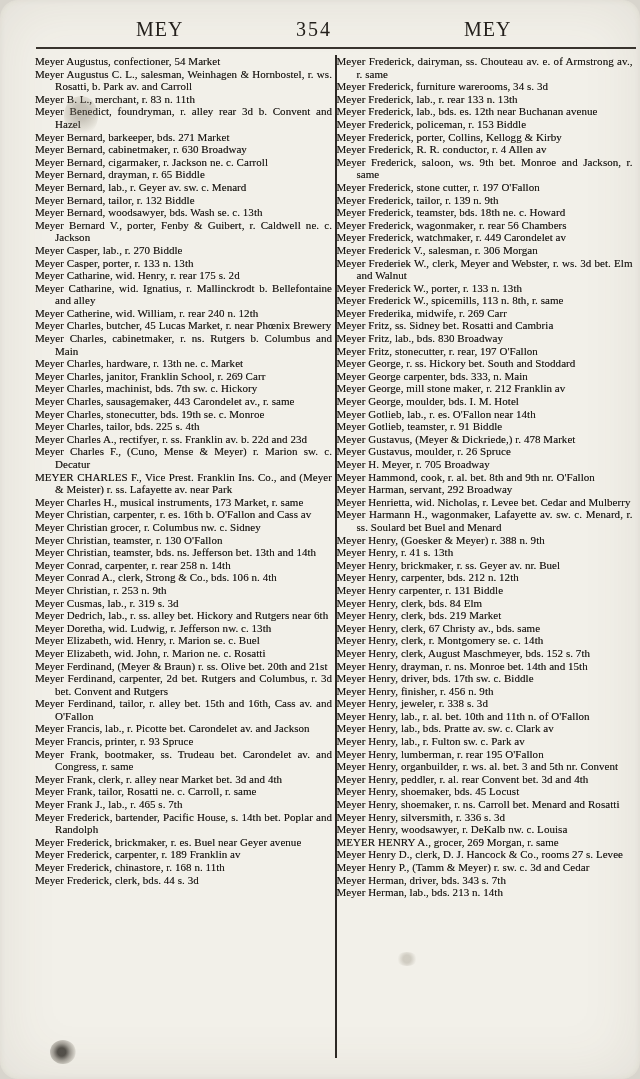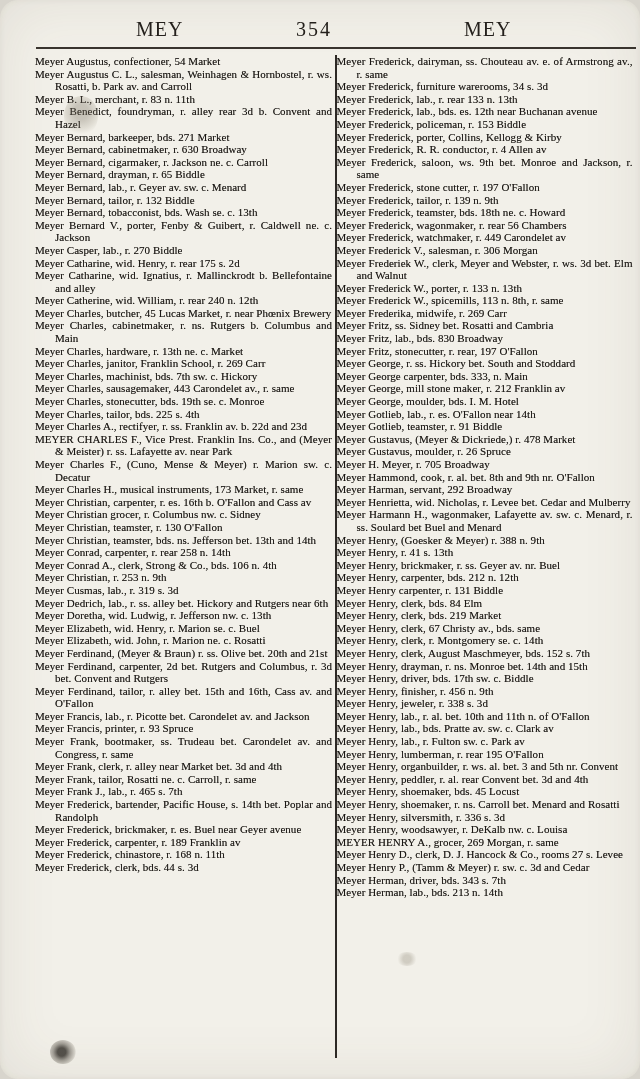--- a/index.html
+++ b/index.html
@@ -77,26 +77,27 @@
         <p class="entry">Meyer Bernard, cabinetmaker, r. 630 Broadway</p>
 
         <p class="entry">Meyer Bernard, cigarmaker, r. Jackson ne. c. Carroll</p>
 
         <p class="entry">Meyer Bernard, drayman, r. 65 Biddle</p>
 
         <p class="entry">Meyer Bernard, lab., r. Geyer av. sw. c. Menard</p>
 
         <p class="entry">Meyer Bernard, tailor, r. 132 Biddle</p>
 
-        <p class="entry">Meyer Bernard, tobacconist, bds. Wash se. c. 13th</p>
+        <p class="entry">Meyer Bernard, woodsawyer, bds. Wash se. c. 13th</p>
 
         <p class="entry">Meyer Bernard V., porter, Fenby &amp; Guibert, r. Caldwell ne. c. Jackson</p>
 
         <p class="entry">Meyer Casper, lab., r. 270 Biddle</p>
 
+        <p class="entry">Meyer Casper, porter, r. 133 n. 13th</p>
 
         <p class="entry">Meyer Catharine, wid. Henry, r. rear 175 s. 2d</p>
 
         <p class="entry">Meyer Catharine, wid. Ignatius, r. Mallinckrodt b. Bellefontaine and alley</p>
 
         <p class="entry">Meyer Catherine, wid. William, r. rear 240 n. 12th</p>
 
         <p class="entry">Meyer Charles, butcher, 45 Lucas Market, r. near Phœnix Brewery</p>
 
         <p class="entry">Meyer Charles, cabinetmaker, r. ns. Rutgers b. Columbus and Main</p>
@@ -108,23 +109,23 @@
         <p class="entry">Meyer Charles, machinist, bds. 7th sw. c. Hickory</p>
 
         <p class="entry">Meyer Charles, sausagemaker, 443 Carondelet av., r. same</p>
 
         <p class="entry">Meyer Charles, stonecutter, bds. 19th se. c. Monroe</p>
 
         <p class="entry">Meyer Charles, tailor, bds. 225 s. 4th</p>
 
         <p class="entry">Meyer Charles A., rectifyer, r. ss. Franklin av. b. 22d and 23d</p>
 
+        <p class="entry">Meyer Charles F., (Cuno, Mense &amp; Meyer) r. Marion sw. c. Decatur</p>
+
         <p class="entry">MEYER CHARLES F., Vice Prest. Franklin Ins. Co., and (Meyer &amp; Meister) r. ss. Lafayette av. near Park</p>
-
-        <p class="entry">Meyer Charles F., (Cuno, Mense &amp; Meyer) r. Marion sw. c. Decatur</p>
 
         <p class="entry">Meyer Charles H., musical instruments, 173 Market, r. same</p>
 
         <p class="entry">Meyer Christian, carpenter, r. es. 16th b. O'Fallon and Cass av</p>
 
         <p class="entry">Meyer Christian grocer, r. Columbus nw. c. Sidney</p>
 
         <p class="entry">Meyer Christian, teamster, r. 130 O'Fallon</p>
 
         <p class="entry">Meyer Christian, teamster, bds. ns. Jefferson bet. 13th and 14th</p>

